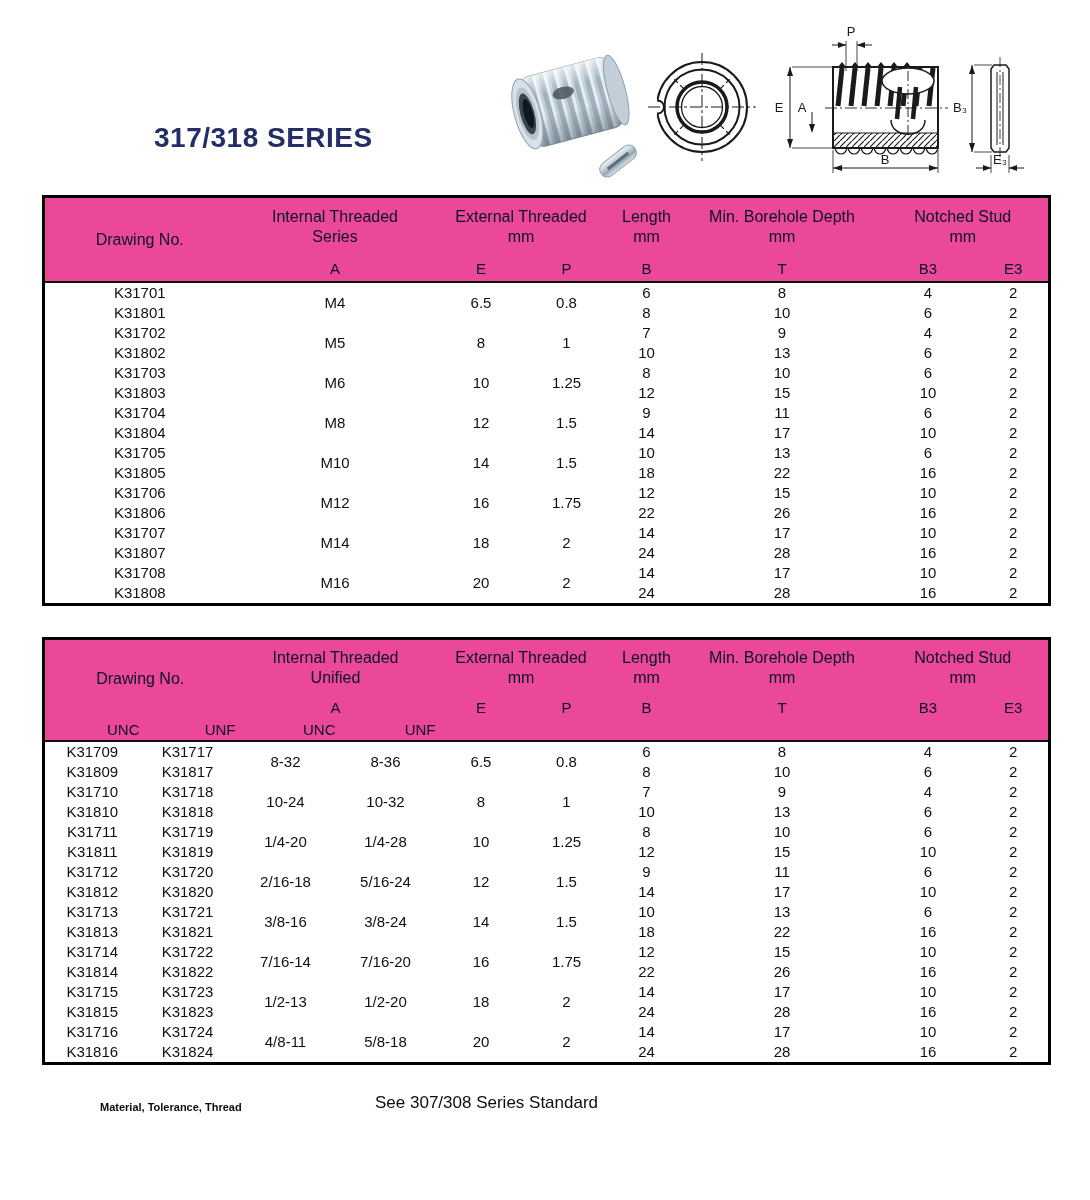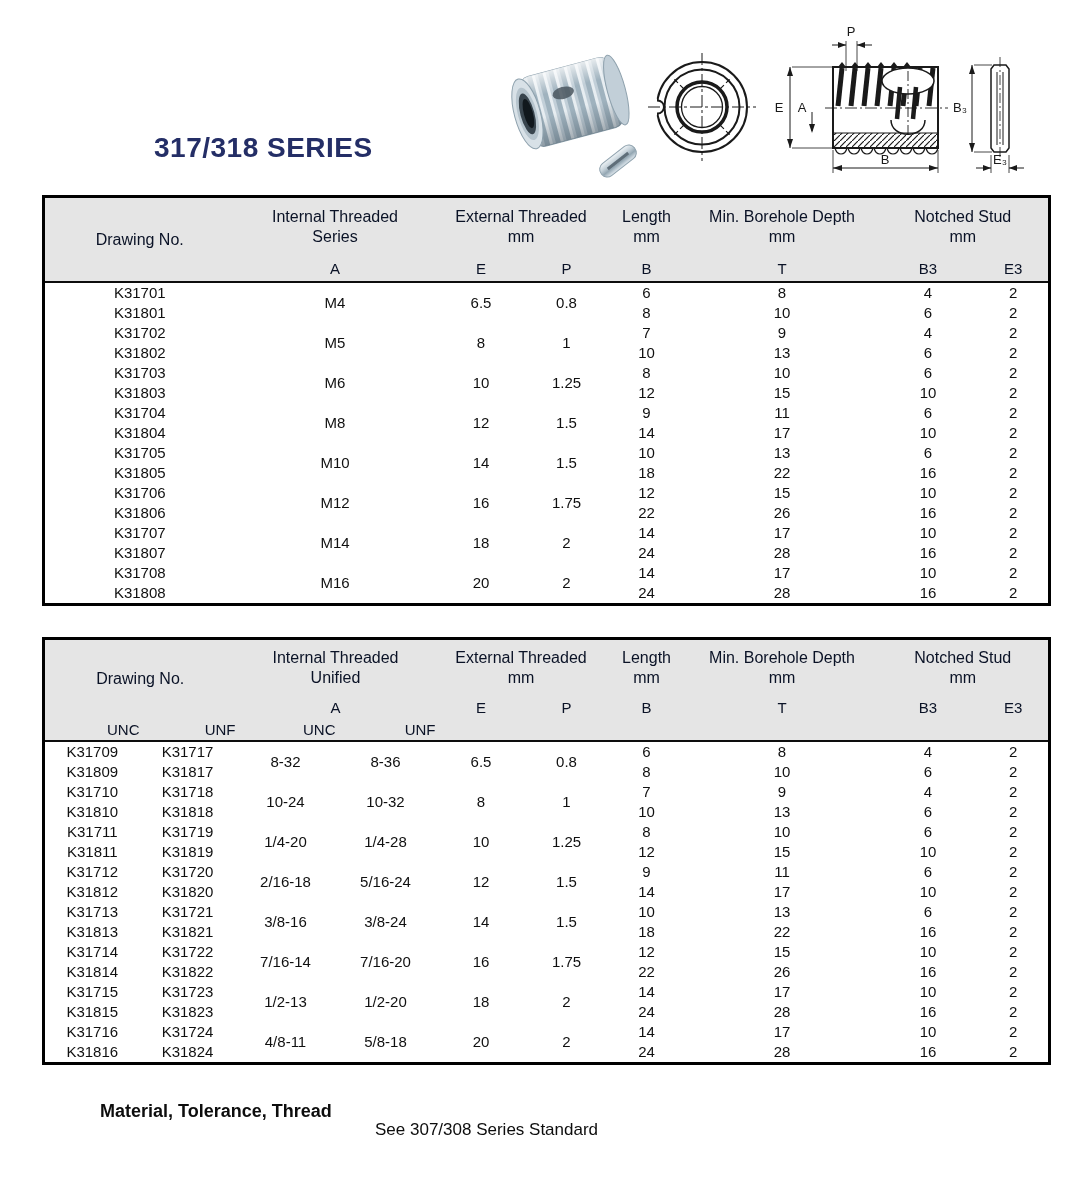--- a/index.html
+++ b/index.html
@@ -1,50 +1,50 @@
 <!DOCTYPE html>
 <html><head>
 <meta charset="utf-8">
 <style>
   html,body{margin:0;padding:0;background:#ffffff;}
   .page{
     position:relative;width:1090px;height:1200px;background:#fff;overflow:hidden;
     font-family:"Liberation Sans","DejaVu Sans",sans-serif;color:#101010;
   }
   .page-title{
-    position:absolute;left:154px;top:132px;
+    position:absolute;left:154px;top:122px;
     font-size:28px;font-weight:bold;letter-spacing:0.5px;color:#242e66;
   }
   .top-art{position:absolute;left:480px;top:15px;width:580px;height:175px;}
   .tbl-wrap1{position:absolute;left:42px;top:195px;}
   .tbl-wrap2{position:absolute;left:42px;top:637px;}
   table.spec{
     width:1006px;border-collapse:collapse;table-layout:fixed;
     border:3px solid #000;background:#fff;
   }
   table.spec thead{border-bottom:2px solid #0d0d0d;}
   table.spec th{
-    background:#e5e5e5;color:#0a1226;font-weight:normal;
+    background:#ec4899;color:#0a1226;font-weight:normal;
     padding:0;text-align:center;vertical-align:middle;
   }
   tr.h-main th{height:58px;font-size:16px;line-height:1.25;}
   tr.h-main2 th{height:56px;font-size:16px;line-height:1.25;}
   tr.h-sub th{height:25px;font-size:15px;}
   tr.h-sub2 th{height:22px;font-size:15px;}
   tr.h-unc th{height:22px;font-size:15px;text-align:right;}
   table.spec td{
     height:20px;line-height:20px;padding:0;text-align:center;
     vertical-align:middle;font-size:15px;color:#101010;
   }
   .footer-label{
     position:absolute;left:100px;top:1101px;
-    font-size:18px;font-weight:bold;color:#0d0d0d;
+    font-size:11px;font-weight:bold;color:#0d0d0d;
   }
   .footer-note{
-    position:absolute;left:375px;top:1120px;
+    position:absolute;left:375px;top:1093px;
     font-size:17px;color:#0d0d0d;
   }
   .top-art text{font-size:13px;fill:#1a1a1a;font-family:"Liberation Sans","DejaVu Sans",sans-serif;}
 </style>
 </head>
 <body>
 
 <div class="page">
 
   <div class="page-title">317/318 SERIES</div>

